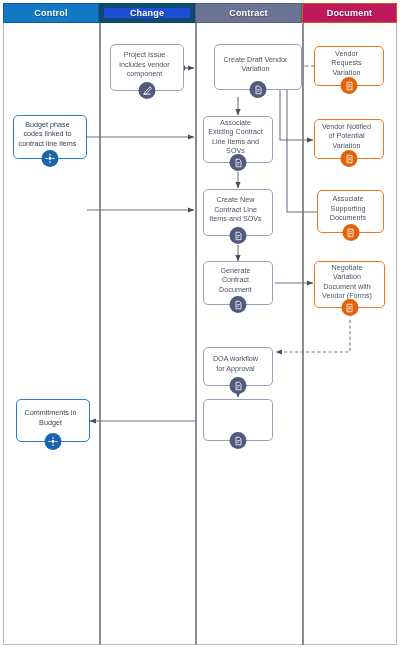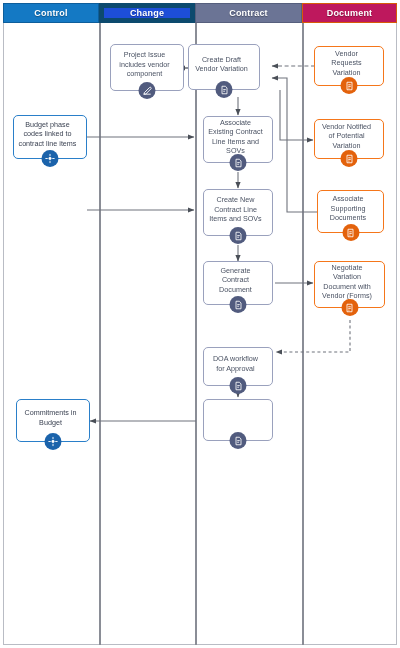--- a/index.html
+++ b/index.html
@@ -146,21 +146,21 @@
   <div class="node blue" style="left:16px;top:399px;width:74px;height:43px">
     <span class="lbl">Commitments in Budget</span>
     <span class="badge b-blue">
       <svg width="11" height="11" viewBox="0 0 24 24" fill="none" stroke="#ffffff" stroke-width="2">
           <path d="M12 2v5M12 17v5M2 12h5M17 12h5"></path>
           <circle cx="12" cy="12" r="3.2" fill="#ffffff" stroke="none"></circle>
         </svg>
     </span>
   </div>
 
-  <div class="node slate" style="left:188px;top:44px;width:72px;height:46px">
+  <div class="node slate" style="left:214px;top:44px;width:88px;height:46px">
     <span class="lbl">Create Draft Vendor Variation</span>
     <span class="badge b-slate">
       <svg width="10" height="10" viewBox="0 0 24 24" fill="none" stroke="#ffffff" stroke-width="2">
           <path d="M6 3h8l4 4v14H6z"></path>
           <path d="M9 11h6M9 15h4"></path>
         </svg>
     </span>
   </div>
 
   <div class="node slate" style="left:203px;top:116px;width:70px;height:47px">

